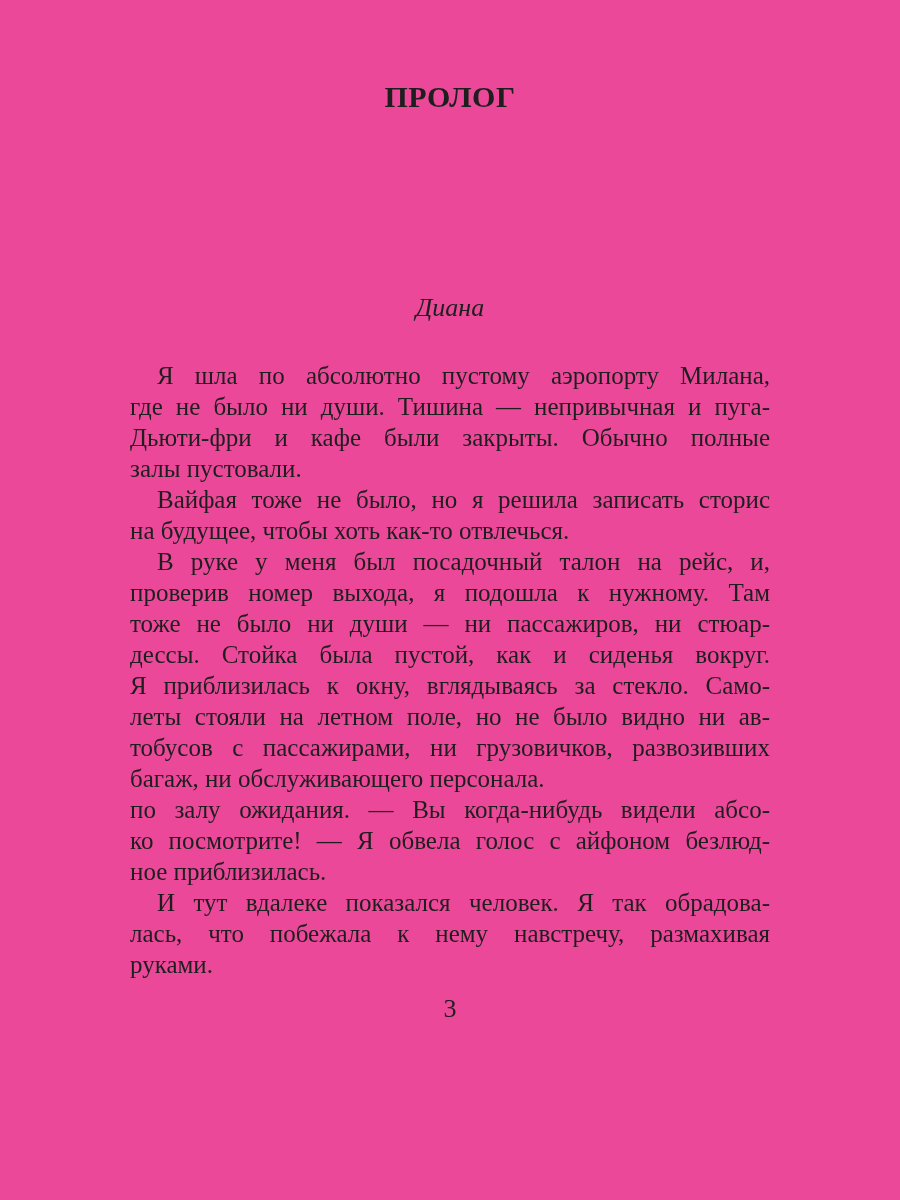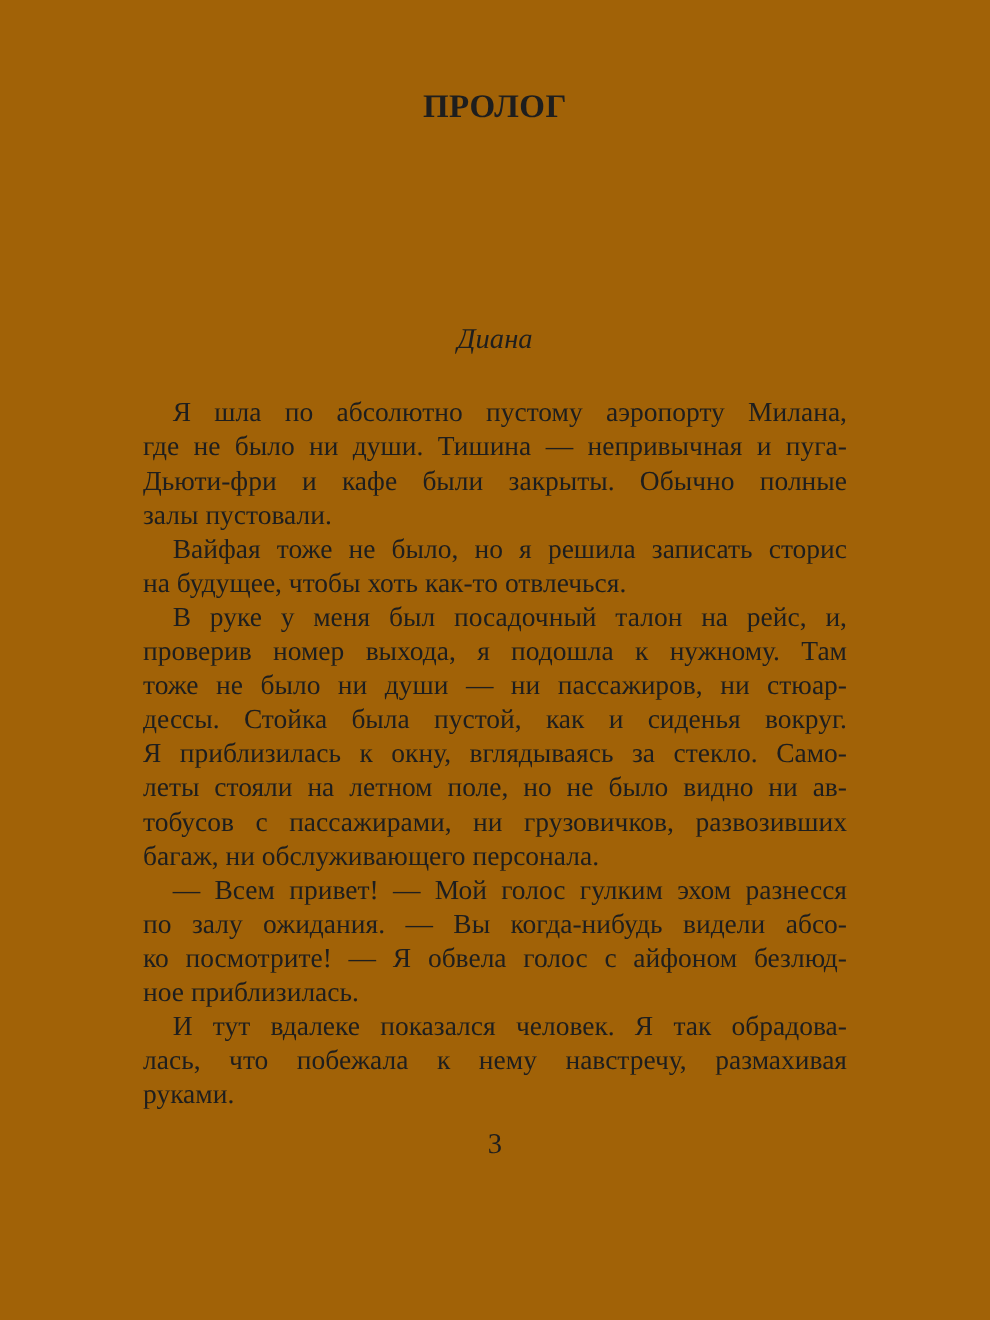--- a/index.html
+++ b/index.html
@@ -5,21 +5,21 @@
   html, body {
     margin: 0;
     padding: 0;
     background: #ffffff;
   }
   .page {
     position: relative;
     width: 900px;
     height: 1200px;
     margin: 0 auto;
-    background: #a16207;
+    background: #ec4899;
     box-sizing: border-box;
     padding: 0 130px;
     overflow: hidden;
     font-family: "Liberation Serif", "DejaVu Serif", serif;
     color: #1e1e1e;
   }
   .chapter-heading {
     margin-top: 81px;
     font-size: 30px;
     line-height: 31px;
@@ -86,21 +86,20 @@
         <div class="line first">В руке у меня был посадочный талон на рейс, и,</div>
         <div class="line">проверив номер выхода, я подошла к нужному. Там</div>
         <div class="line">тоже не было ни души — ни пассажиров, ни стюар-</div>
         <div class="line">дессы. Стойка была пустой, как и сиденья вокруг.</div>
         <div class="line">Я приблизилась к окну, вглядываясь за стекло. Само-</div>
         <div class="line">леты стояли на летном поле, но не было видно ни ав-</div>
         <div class="line">тобусов с пассажирами, ни грузовичков, развозивших</div>
         <div class="line last">багаж, ни обслуживающего персонала.</div>
       </div>
       <div class="para">
-        <div class="line first">— Всем привет! — Мой голос гулким эхом разнесся</div>
         <div class="line">по залу ожидания. — Вы когда-нибудь видели абсо-</div>
         <div class="line">ко посмотрите! — Я обвела голос с айфоном безлюд-</div>
         <div class="line last">ное приблизилась.</div>
       </div>
       <div class="para">
         <div class="line first">И тут вдалеке показался человек. Я так обрадова-</div>
         <div class="line">лась, что побежала к нему навстречу, размахивая</div>
         <div class="line last">руками.</div>
       </div>
     </div>

